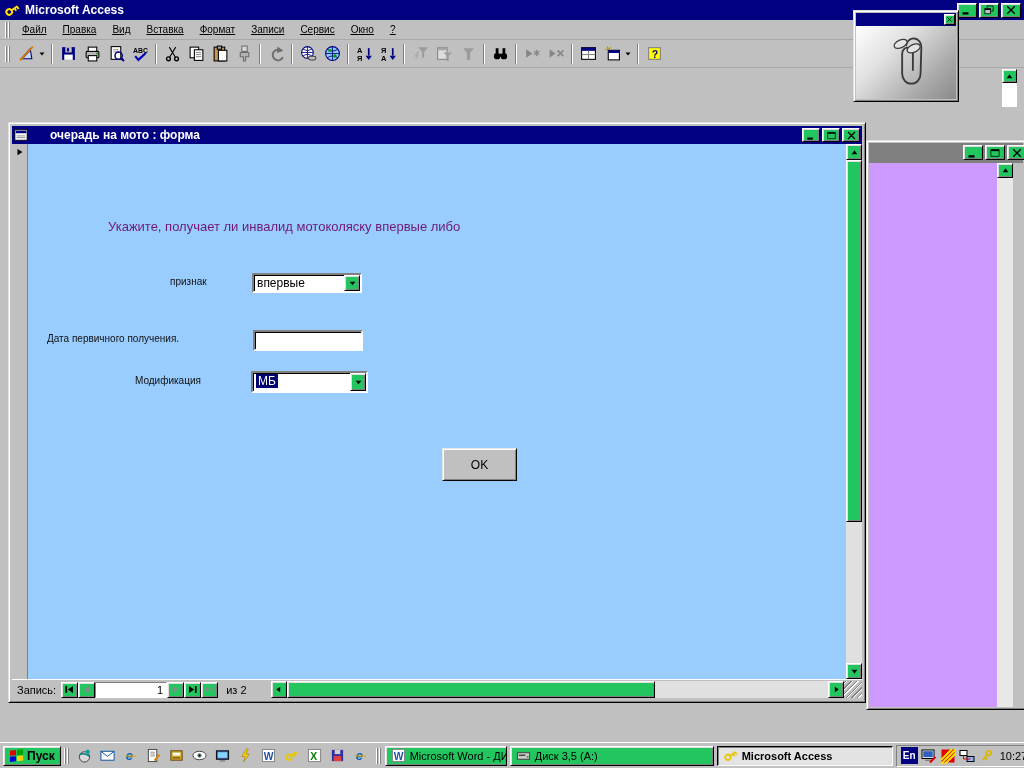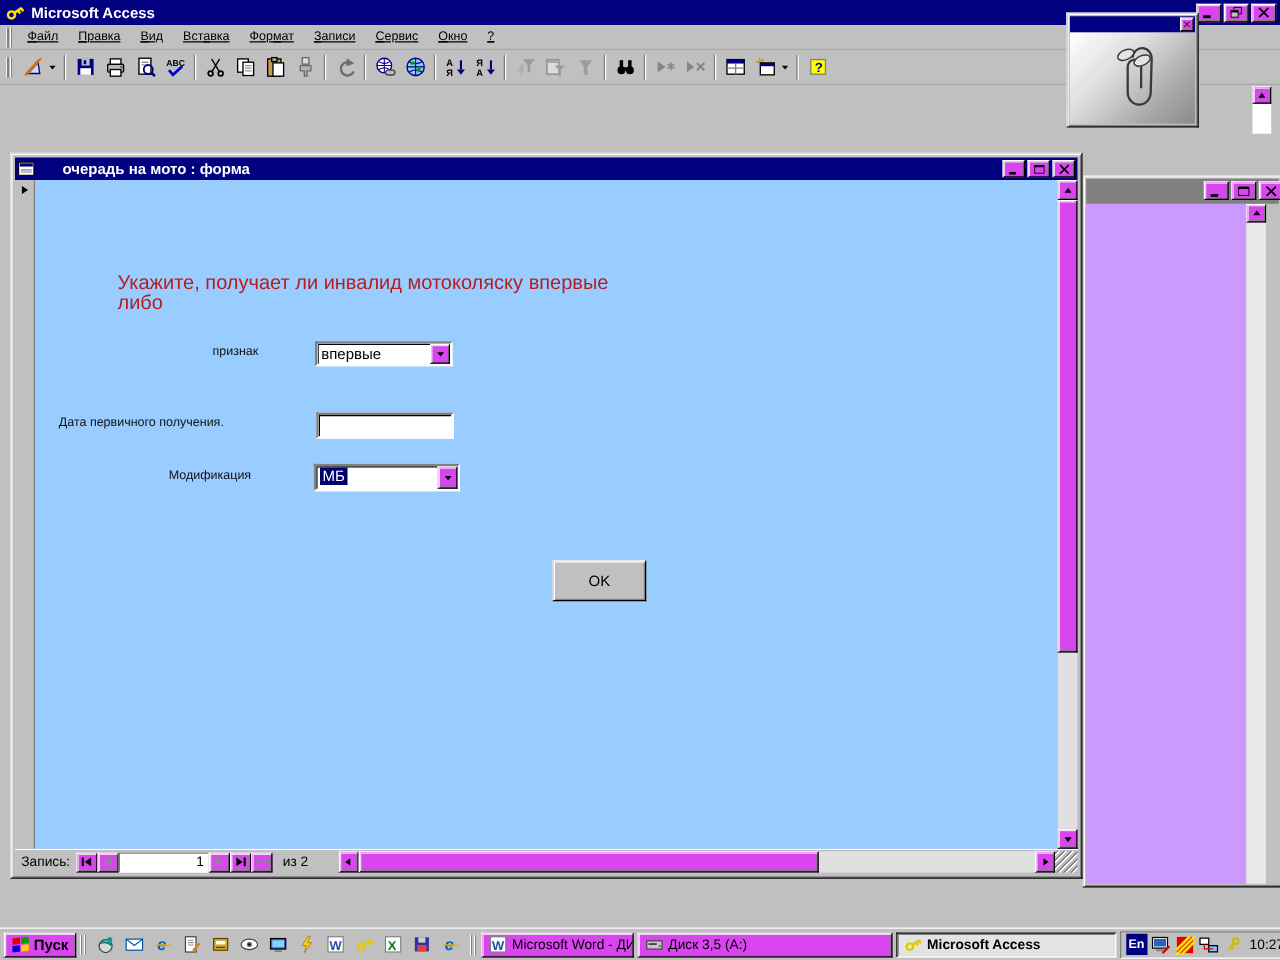--- a/index.html
+++ b/index.html
@@ -3,21 +3,21 @@
 <meta charset="utf-8">
 <style>
   * { margin:0; padding:0; box-sizing:border-box; }
   html,body { background:#808080; }
   .screen { position:relative; width:1024px; height:768px; overflow:hidden;
             background:#c0c0c0; font-family:"Liberation Sans", sans-serif;
             font-size:11px; color:#000; }
   svg { display:block; width:100%; height:100%; font-family:inherit; }
 
   
-  .btn3d { background:#d946ef; border:1px solid; border-color:#ffffff #000000 #000000 #ffffff;
+  .btn3d { background:#22c55e; border:1px solid; border-color:#ffffff #000000 #000000 #ffffff;
            box-shadow: inset 1px 1px 0 #dfdfdf, inset -1px -1px 0 #808080; }
   .frame { background:#c0c0c0; border:1px solid; border-color:#dfdfdf #000000 #000000 #dfdfdf;
            box-shadow: inset 1px 1px 0 #ffffff, inset -1px -1px 0 #808080; }
   .sunken { border:1px solid; border-color:#808080 #ffffff #ffffff #808080; }
   .field { background:#fff; border:2px solid; border-color:#808080 #ffffff #ffffff #808080;
            box-shadow: inset 1px 1px 0 #000000; }
 
   
   .titlebar-main { position:absolute; left:0; top:0; width:100%; height:20px; background:#000080;
                    display:flex; align-items:center; padding:0 3px 0 4px; color:#fff; }
@@ -75,21 +75,21 @@
   .rec-selector { width:16px; background:#c0c0c0; border-right:1px solid #808080; position:relative; flex:none; }
   .rec-selector .mark { position:absolute; left:3px; top:3px; width:10px; height:10px; color:#000; }
   .form-canvas { flex:1; position:relative; overflow:hidden; }
 
   .vscroll { width:16px; background:#e0e0e0; display:flex; flex-direction:column; flex:none; }
   .vscroll .sb { width:16px; height:16px; display:flex; align-items:center; justify-content:center; flex:none; }
   .vscroll .sb svg { width:9px; height:9px; }
   .vscroll .track { flex:1; position:relative; }
   .v-thumb { position:absolute; left:0; top:0; width:16px; height:72%; }
 
-  .instr { position:absolute; left:66px; top:75px; width:430px; font-size:16px; line-height:16px; color:#b91c1c; }
+  .instr { position:absolute; left:80px; top:75px; width:430px; font-size:13px; line-height:16px; color:#701a75; }
   .flabel { position:absolute; font-size:10px; color:#111; white-space:nowrap; }
 
   .combo { position:absolute; display:flex; background:#fff; }
   .combo .val { flex:1; font-size:12px; padding:1px 1px 0 3px; overflow:hidden; white-space:nowrap; }
   .combo .cbtn { width:16px; display:flex; align-items:center; justify-content:center; flex:none; }
   .combo .cbtn svg { width:9px; height:9px; }
   .sel { background:#000070; color:#fff; padding:0 2px; }
 
   .tfield { position:absolute; left:225px; top:186px; width:110px; height:21px;
             font:12px "Liberation Sans",sans-serif; padding:0 3px; outline:none; }

